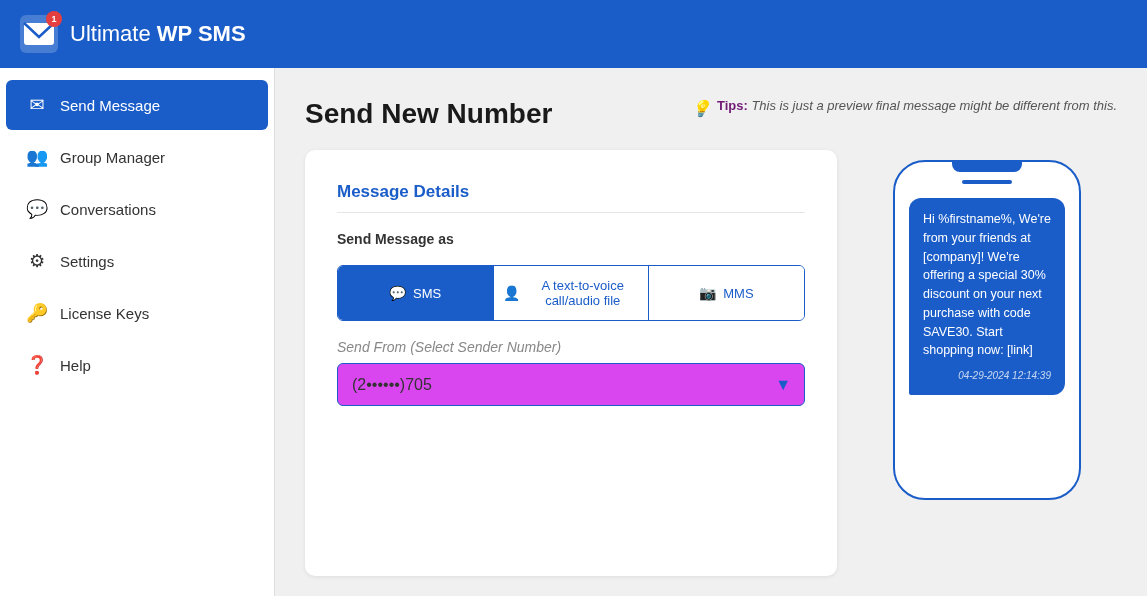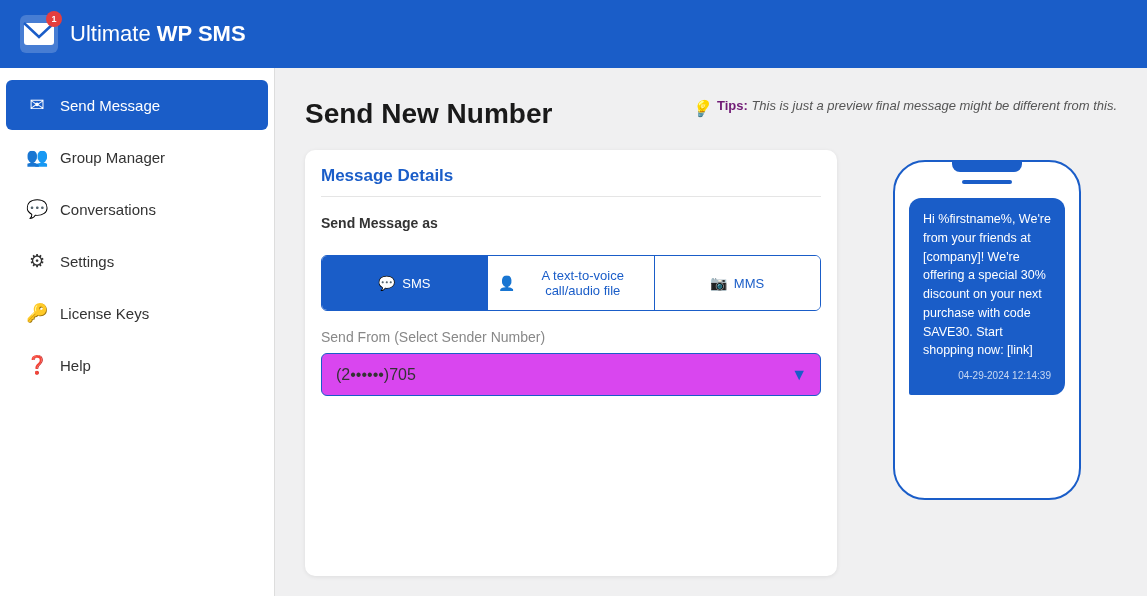--- a/index.html
+++ b/index.html
@@ -115,37 +115,37 @@
     .content-row {
       display: flex;
       gap: 20px;
       flex: 1;
     }
 
     
     .form-card {
       background: white;
       border-radius: 10px;
-      padding: 16px;
+      padding: 32px;
       flex: 1;
       box-shadow: 0 1px 4px rgba(0,0,0,0.08);
     }
     .section-title {
       color: #1a5dc8;
       font-size: 17px;
       font-weight: 600;
       margin-bottom: 14px;
       padding-bottom: 10px;
       border-bottom: 1px solid #e5e5e5;
     }
     .field-label {
       font-size: 14px;
       font-weight: 600;
       color: #333;
-      margin-bottom: 24px;
+      margin-bottom: 18px;
       margin-top: 18px;
     }
 
     
     .type-buttons {
       display: flex;
       border: 1.5px solid #1a5dc8;
       border-radius: 6px;
       overflow: hidden;
       width: 100%;
@@ -178,20 +178,21 @@
     
     .send-from-label {
       font-size: 14px;
       font-weight: 600;
       color: #333;
       margin-top: 18px;
       margin-bottom: 8px;
     }
     .send-from-label span {
       font-weight: 400;
+      font-style: italic;
       color: #888;
     }
     .select-wrapper {
       position: relative;
       width: 100%;
     }
     .select-wrapper select {
       width: 100%;
       padding: 12px 40px 12px 14px;
       border: 1.5px solid #1a5dc8;
@@ -257,20 +258,21 @@
       padding: 12px 14px;
       font-size: 12.5px;
       line-height: 1.5;
       margin: 0 4px;
     }
     .message-time {
       text-align: right;
       font-size: 10px;
       color: rgba(255,255,255,0.75);
       margin-top: 8px;
+      font-style: italic;
     }
 
     
     .badge {
       background: #e53e3e;
       color: white;
       border-radius: 50%;
       width: 16px;
       height: 16px;
       font-size: 9px;

